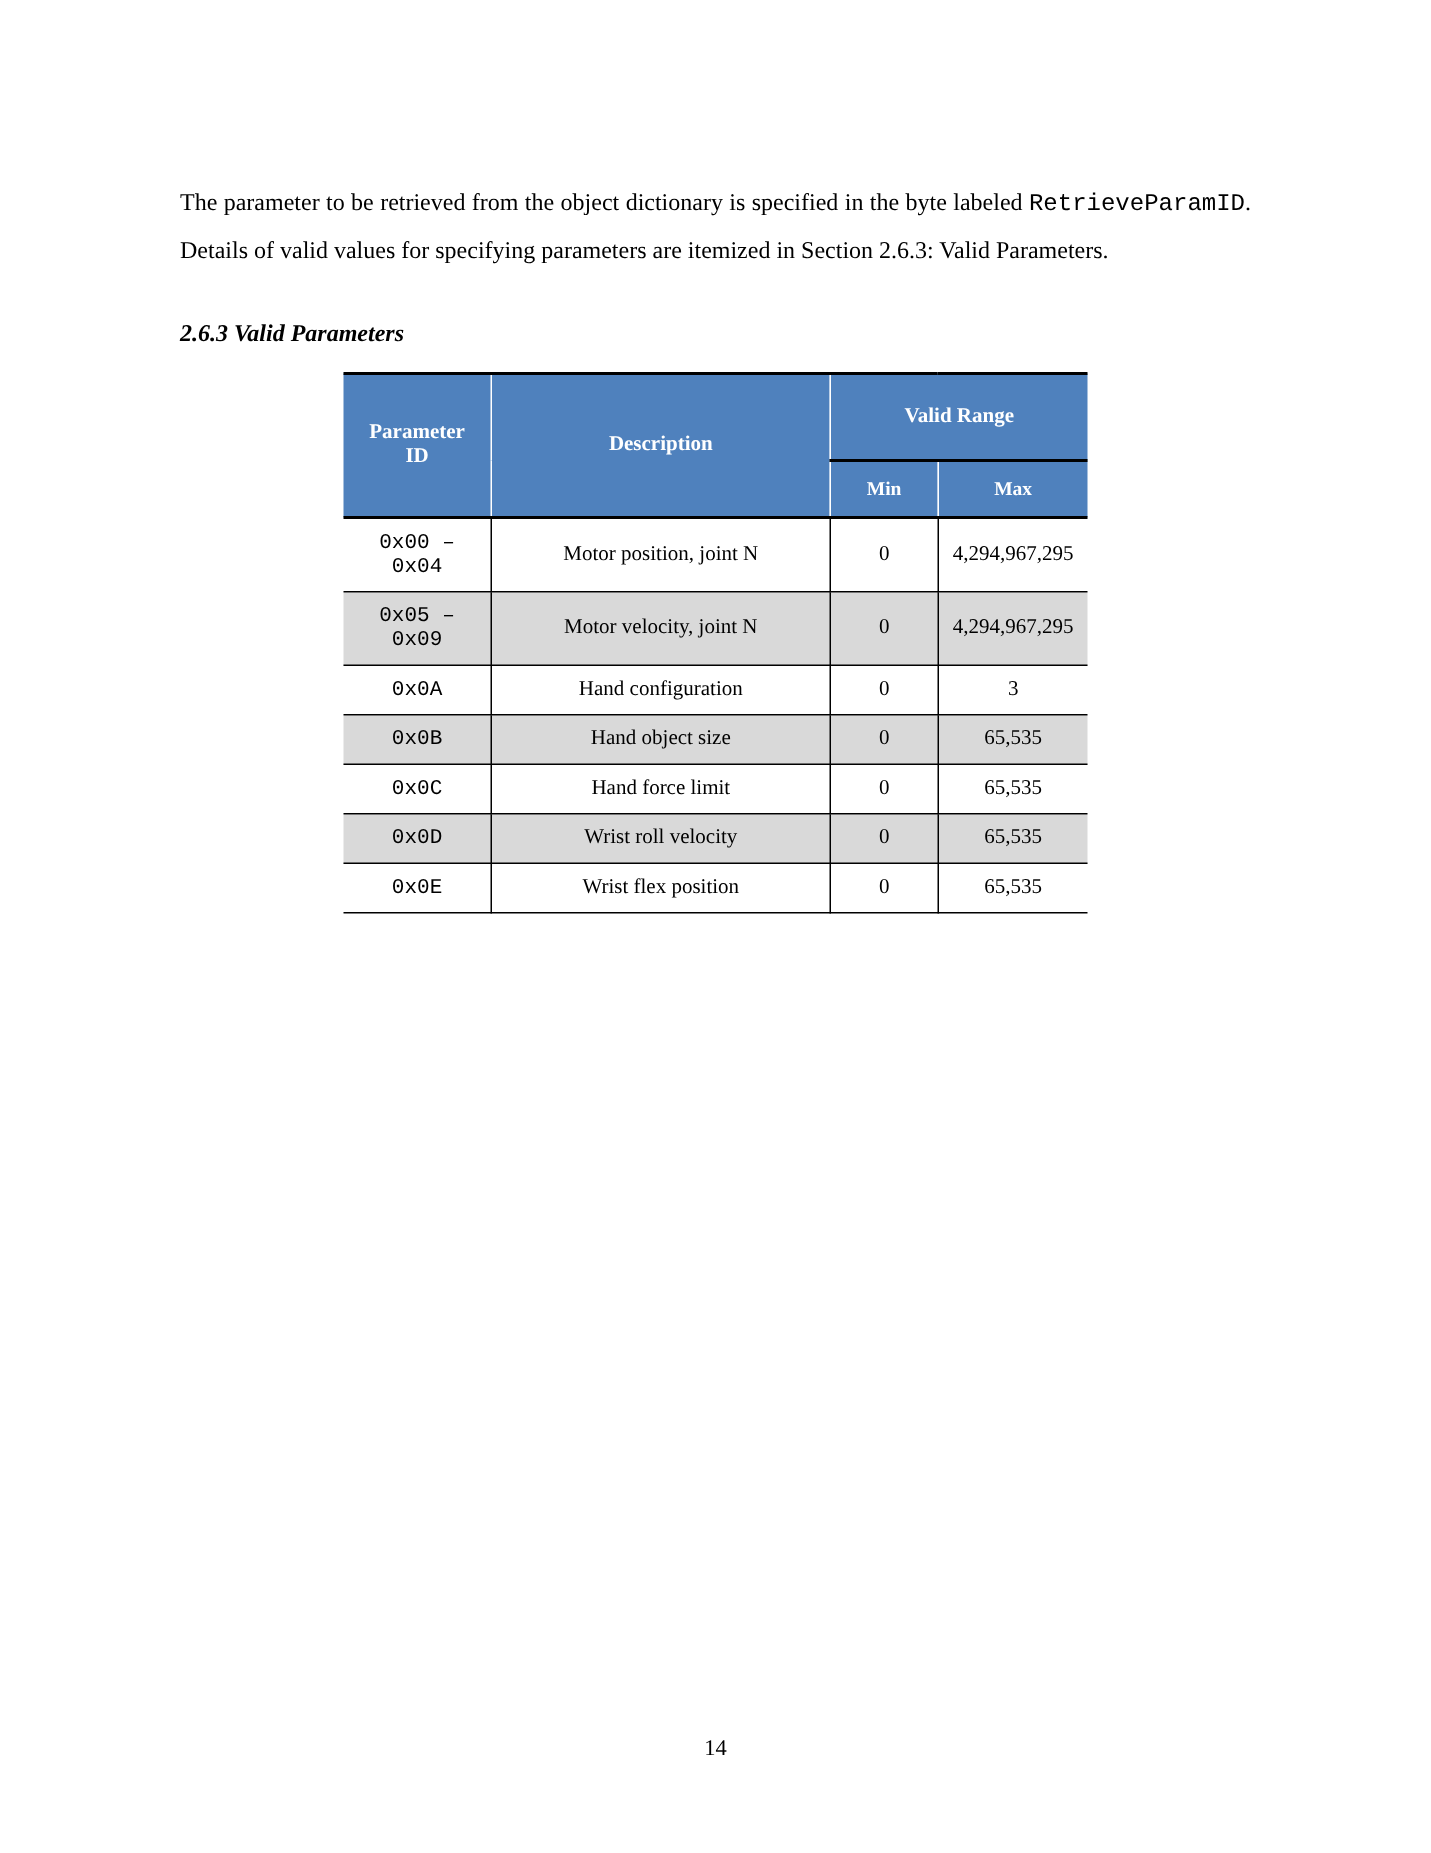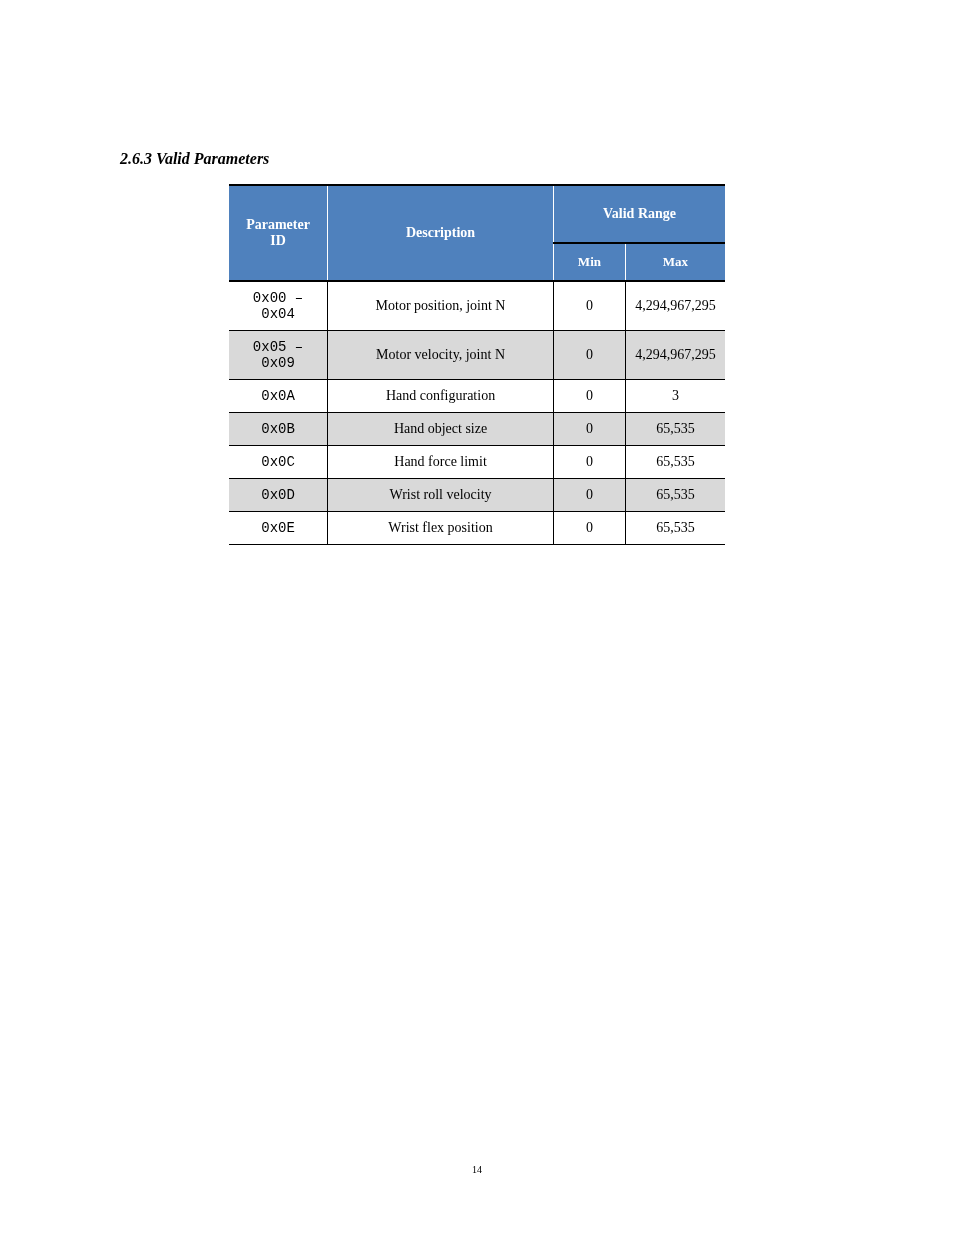--- a/index.html
+++ b/index.html
@@ -85,31 +85,34 @@
   .col-id { width: 96px; }
   .col-desc { width: 220px; }
   .col-min { width: 70px; }
   .col-max { width: 86px; }
   .page-num {
     position: absolute;
     bottom: 60px;
     left: 0;
     width: 954px;
     text-align: center;
-    font-size: 10px;
+    font-size: 15px;
     font-family: "Times New Roman", Times, serif;
   }
   .mono { font-family: "Courier New", Courier, monospace; }
 </style>
 </head>
 <body>
 
 <div class="page">
 
 
+  <p class="body-text">
+    <span>The parameter to be retrieved from the object dictionary is specified in the byte labeled </span><span class="mono">RetrieveParamID</span><span>. Details of valid values for specifying parameters are itemized in Section 2.6.3: Valid Parameters.</span>
+  </p>
 
   <div class="section-heading">2.6.3 Valid Parameters</div>
 
 
 
   <div class="table-wrap">
     <table class="param-table">
       <thead>
         <tr class="th-main">
           <th rowspan="2" class="col-id">Parameter ID</th>

